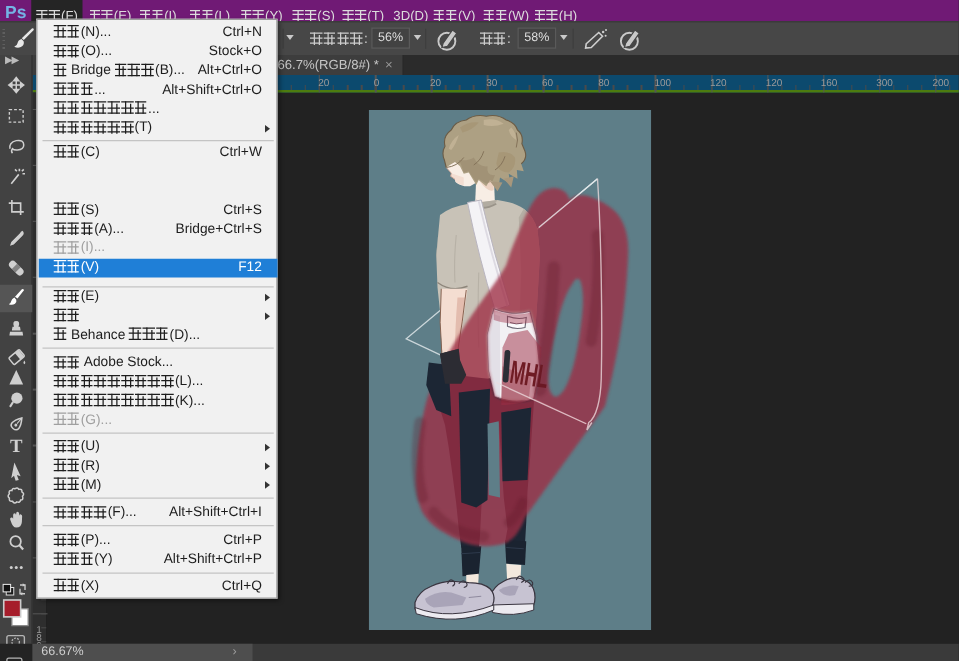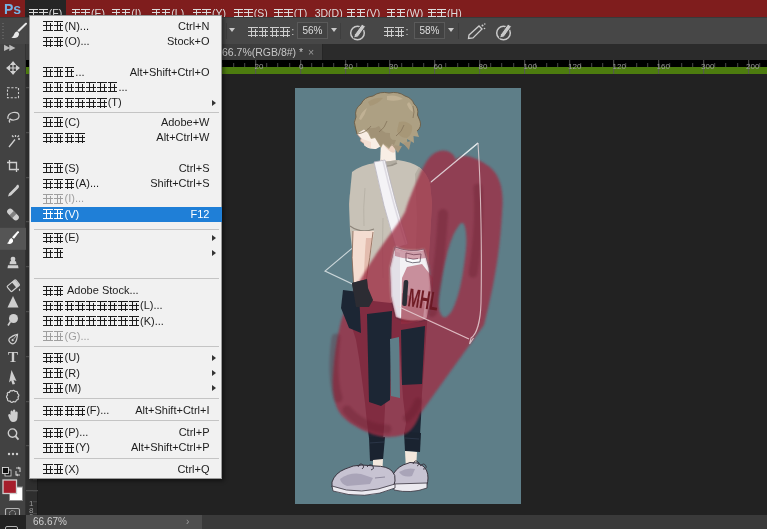--- a/index.html
+++ b/index.html
@@ -20,21 +20,21 @@
 .mrow{position:absolute;left:1px;width:191px;height:15.3px;font-size:11px;color:#1d1d1d;line-height:15.3px}
 .mrow .lab{position:absolute;left:12.5px;top:0}
 .mrow .acc{position:absolute;right:12px;top:0}
 .msep{position:absolute;left:4px;width:185px;height:1px;background:#c4c4c4}
 .arr{position:absolute;right:6px;top:4.6px;width:0;height:0;border-left:4.5px solid #333;border-top:3.2px solid transparent;border-bottom:3.2px solid transparent}
 .dis{color:#9f9f9f}
 .sel{background:#1f7fd7;color:#fff}
 .mbitem{display:inline-block;font-size:11px;color:#dcdcdc;margin:0}
 </style></head><body>
 
-<div class="abs" style="left:0;top:0;width:767px;height:17px;background:#7f1d1d">
+<div class="abs" style="left:0;top:0;width:767px;height:17px;background:#701a75">
 <div class="abs" style="left:4px;top:0.5px;font-size:14px;font-weight:bold;color:#74b3e4">Ps</div>
 <div class="abs" style="left:25.3px;top:0;height:17px;padding:2.5px 4px 0 4px;background:#252525;white-space:nowrap"><span class="mbitem" style="font-size:10.5px"><i class="hs"></i><i class="hs"></i>(F)</span></div>
 <div class="abs" style="left:67.5px;top:0;height:17px;padding:2.5px 4px 0 4px;white-space:nowrap"><span class="mbitem" style="font-size:10.5px"><i class="hs"></i><i class="hs"></i>(E)</span></div>
 <div class="abs" style="left:107.8px;top:0;height:17px;padding:2.5px 4px 0 4px;white-space:nowrap"><span class="mbitem" style="font-size:10.5px"><i class="hs"></i><i class="hs"></i>(I)</span></div>
 <div class="abs" style="left:147.8px;top:0;height:17px;padding:2.5px 4px 0 4px;white-space:nowrap"><span class="mbitem" style="font-size:10.5px"><i class="hs"></i><i class="hs"></i>(L)</span></div>
 <div class="abs" style="left:188.5px;top:0;height:17px;padding:2.5px 4px 0 4px;white-space:nowrap"><span class="mbitem" style="font-size:10.5px"><i class="hs"></i><i class="hs"></i>(Y)</span></div>
 <div class="abs" style="left:230.3px;top:0;height:17px;padding:2.5px 4px 0 4px;white-space:nowrap"><span class="mbitem" style="font-size:10.5px"><i class="hs"></i><i class="hs"></i>(S)</span></div>
 <div class="abs" style="left:270.3px;top:0;height:17px;padding:2.5px 4px 0 4px;white-space:nowrap"><span class="mbitem" style="font-size:10.5px"><i class="hs"></i><i class="hs"></i>(T)</span></div>
 <div class="abs" style="left:310.7px;top:0;height:17px;padding:2.5px 4px 0 4px;white-space:nowrap"><span class="mbitem" style="font-size:10.5px">3D(D)</span></div>
 <div class="abs" style="left:342.8px;top:0;height:17px;padding:2.5px 4px 0 4px;white-space:nowrap"><span class="mbitem" style="font-size:10.5px"><i class="hs"></i><i class="hs"></i>(V)</span></div>
@@ -69,21 +69,21 @@
 </svg>
 <svg class="abs" style="left:494px;top:3px" width="21" height="21" viewBox="0 0 21 21">
 <circle cx="9.5" cy="12" r="6.8" fill="none" stroke="#c9c9c9" stroke-width="1.5"></circle>
 <path d="M6.5 13.5 L14 3 L17.5 5.5 L10 16 L5.5 17 Z" fill="#c9c9c9" stroke="#474747" stroke-width="1"></path>
 </svg>
 </div>
 <div class="abs" style="left:26px;top:44px;width:741px;height:471px;background:#222222">
 <div class="abs" style="left:0;top:0;width:741px;height:16px;background:#2b2b2b"></div>
 <div class="abs" style="left:0;top:0;width:297px;height:16px;background:#3d3d3d;border-right:1px solid #262626"></div>
 <div class="abs" style="left:196px;top:2px;color:#c6c6c6;font-size:10.5px;white-space:nowrap">66.7%(RGB/8#) * <span style="color:#999;margin-left:2px">×</span></div>
-<div class="abs" style="left:0;top:16px;width:741px;height:14px;background:#000000;border-bottom:7px solid #4d7c0f">
+<div class="abs" style="left:0;top:16px;width:741px;height:14px;background:#0c4a6e;border-bottom:2px solid #4d7c0f">
 <div class="abs" style="left:0;top:0;width:741px;height:14px;background:repeating-linear-gradient(90deg,#555 0 1px,transparent 1px 44.8px);background-position:5.2px 0"></div>
 <div class="abs" style="left:0;bottom:0;width:741px;height:4px;background:repeating-linear-gradient(90deg,#4a4a4a 0 1px,transparent 1px 11.2px);background-position:5.2px 0"></div>
 <div class="abs" style="left:228.5px;top:2px;color:#9a9a9a;font-size:8px">20</div>
 <div class="abs" style="left:273px;top:2px;color:#9a9a9a;font-size:8px">0</div>
 <div class="abs" style="left:318px;top:2px;color:#9a9a9a;font-size:8px">20</div>
 <div class="abs" style="left:363px;top:2px;color:#9a9a9a;font-size:8px">30</div>
 <div class="abs" style="left:407.5px;top:2px;color:#9a9a9a;font-size:8px">60</div>
 <div class="abs" style="left:452.5px;top:2px;color:#9a9a9a;font-size:8px">80</div>
 <div class="abs" style="left:497.5px;top:2px;color:#9a9a9a;font-size:8px">100</div>
 <div class="abs" style="left:542px;top:2px;color:#9a9a9a;font-size:8px">120</div>
@@ -316,63 +316,66 @@
 </div>
 <div class="abs" style="left:28.5px;top:15px;width:193.5px;height:463.5px;background:#f1f1f1;border:1px solid #9b9b9b;box-shadow:2px 2px 4px rgba(0,0,0,0.45)">
 <div class="mrow" style="top:2.7px">
       <span class="lab"><i class="h"></i><i class="h"></i>(N)...</span>
       <span class="acc">Ctrl+N</span>
     </div>
 <div class="mrow" style="top:18.1px">
       <span class="lab"><i class="h"></i><i class="h"></i>(O)...</span>
       <span class="acc">Stock+O</span>
     </div>
+<div class="mrow" style="top:33.4px">
+      <span class="lab"><i class="h"></i> Bridge <i class="h"></i><i class="h"></i><i class="h"></i>(B)...</span>
+      <span class="acc">Alt+Ctrl+O</span>
+    </div>
 <div class="mrow" style="top:48.6px">
       <span class="lab"><i class="h"></i><i class="h"></i><i class="h"></i>...</span>
       <span class="acc">Alt+Shift+Ctrl+O</span>
     </div>
 <div class="mrow" style="top:63.9px">
       <span class="lab"><i class="h"></i><i class="h"></i><i class="h"></i><i class="h"></i><i class="h"></i><i class="h"></i><i class="h"></i>...</span>
     </div>
 <div class="mrow" style="top:79.2px">
       <span class="lab"><i class="h"></i><i class="h"></i><i class="h"></i><i class="h"></i><i class="h"></i><i class="h"></i>(T)</span>
       <span class="arr"></span>
     </div>
 <div class="msep" style="top:95.5px"></div>
 <div class="mrow" style="top:98.9px">
       <span class="lab"><i class="h"></i><i class="h"></i>(C)</span>
-      <span class="acc">Adobe+W</span>
-    </div>
-<div class="mrow" style="top:114.2px">
-      <span class="lab"><i class="h"></i><i class="h"></i><i class="h"></i><i class="h"></i></span>
-      <span class="acc">Alt+Ctrl+W</span>
+      <span class="acc">Ctrl+W</span>
     </div>
 <div class="mrow" style="top:144.8px">
       <span class="lab"><i class="h"></i><i class="h"></i>(S)</span>
       <span class="acc">Ctrl+S</span>
     </div>
 <div class="mrow" style="top:160.2px">
       <span class="lab"><i class="h"></i><i class="h"></i><i class="h"></i>(A)...</span>
-      <span class="acc">Shift+Ctrl+S</span>
+      <span class="acc">Bridge+Ctrl+S</span>
     </div>
 <div class="mrow dis" style="top:175.4px">
       <span class="lab"><i class="h"></i><i class="h"></i>(I)...</span>
     </div>
 <div class="mrow sel" style="top:190.8px">
       <span class="lab"><i class="h"></i><i class="h"></i>(V)</span>
       <span class="acc">F12</span>
     </div>
 <div class="msep" style="top:212.5px"></div>
 <div class="mrow" style="top:214.2px">
       <span class="lab"><i class="h"></i><i class="h"></i>(E)</span>
       <span class="arr"></span>
     </div>
 <div class="mrow" style="top:229.5px">
       <span class="lab"><i class="h"></i><i class="h"></i></span>
       <span class="arr"></span>
+    </div>
+<div class="mrow" style="top:244.8px">
+      <span class="lab"><i class="h"></i> Behance <i class="h"></i><i class="h"></i><i class="h"></i>(D)...</span>
     </div>
 <div class="msep" style="top:262.1px"></div>
 <div class="mrow" style="top:267.0px">
       <span class="lab"><i class="h"></i><i class="h"></i> Adobe Stock...</span>
     </div>
 <div class="mrow" style="top:282.2px">
       <span class="lab"><i class="h"></i><i class="h"></i><i class="h"></i><i class="h"></i><i class="h"></i><i class="h"></i><i class="h"></i><i class="h"></i><i class="h"></i>(L)...</span>
     </div>
 <div class="mrow" style="top:297.6px">
       <span class="lab"><i class="h"></i><i class="h"></i><i class="h"></i><i class="h"></i><i class="h"></i><i class="h"></i><i class="h"></i><i class="h"></i><i class="h"></i>(K)...</span>

